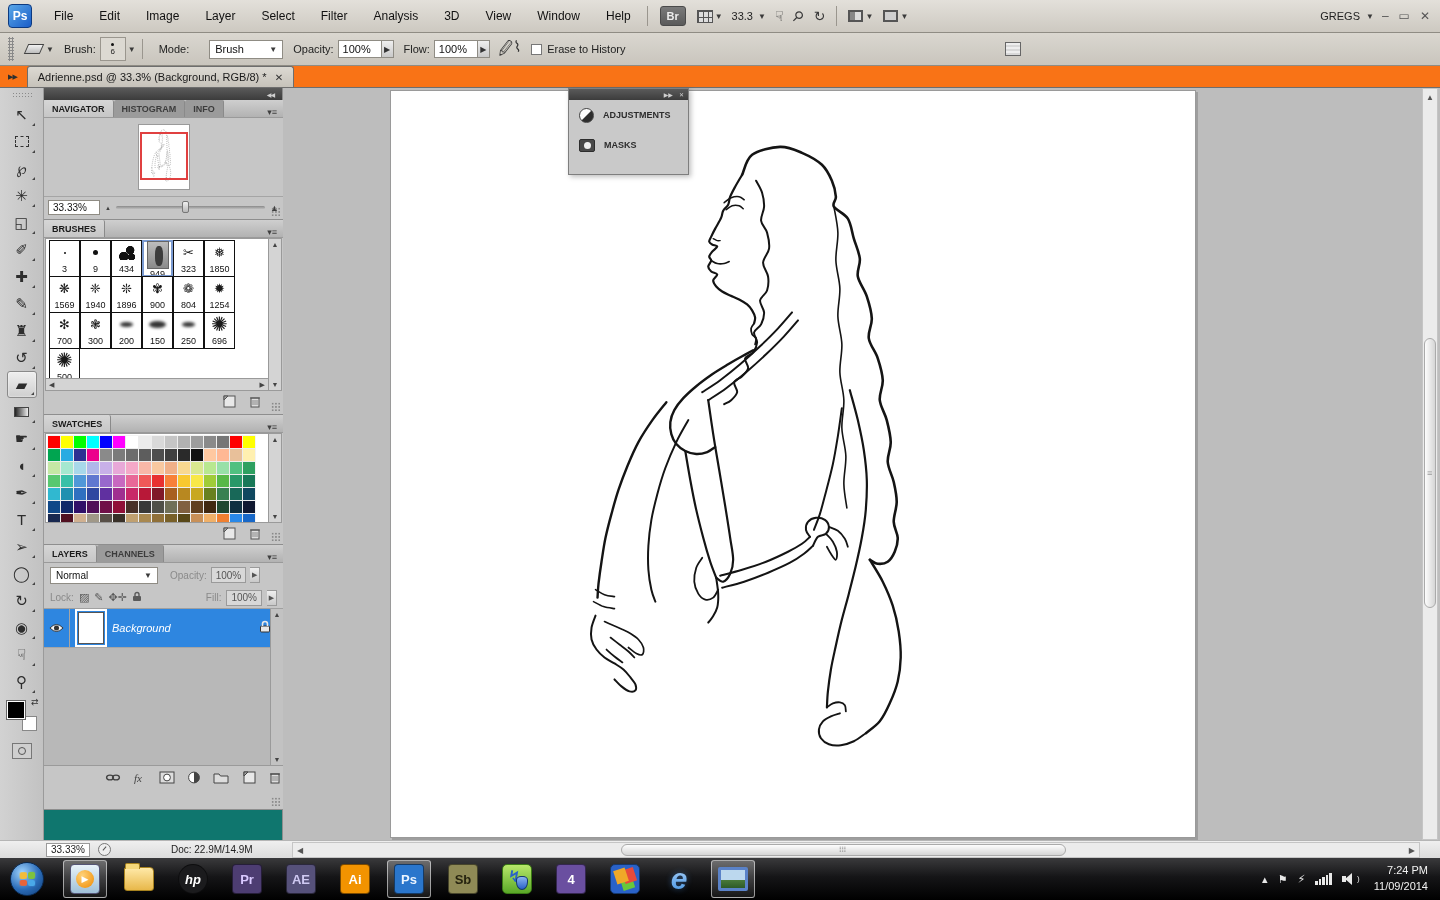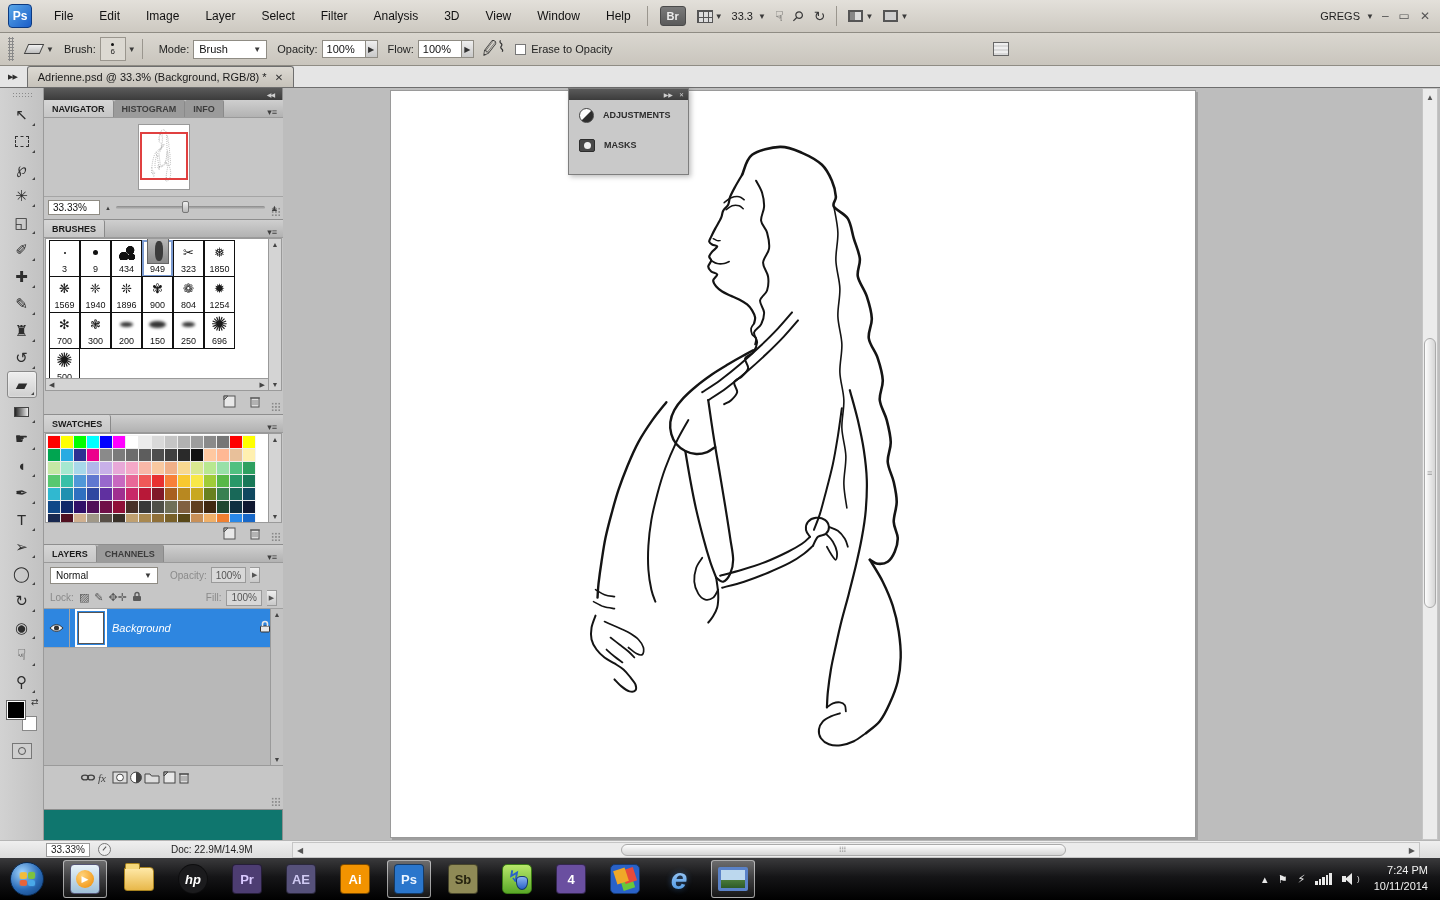--- a/index.html
+++ b/index.html
@@ -40,29 +40,29 @@
     border:1px solid #444; transform:skewX(-24deg); margin:0 2px 0 6px; }
   .opt-label { margin:0 4px 0 10px; }
   .brush-preview { width:26px; height:24px; background:#dcd9d2; border:1px solid #9a968e;
     display:flex; flex-direction:column; align-items:center; justify-content:center; font-size:8px; line-height:1; }
   .brush-preview .dotp { width:3px; height:3px; border-radius:50%; background:#111; margin-bottom:2px; }
   .opt-field { background:#fff; border:1px solid #8f8c84; height:18px; min-width:44px;
     display:flex; align-items:center; padding:0 4px; color:#111; }
   .spin-btn { width:12px; height:18px; background:linear-gradient(#efefef,#c9c9c9); border:1px solid #8f8c84;
     border-left:none; font-size:8px; display:flex; align-items:center; justify-content:center; color:#333; }
   .mode-select { background:#fff; border:1px solid #8f8c84; height:19px; width:74px;
-    display:flex; align-items:center; justify-content:space-between; padding:0 5px; color:#111; }
+    display:flex; align-items:center; justify-content:space-between; padding:0 5px; color:#111;margin-left:16px; }
   .airbrush-glyph { font-size:15px; color:#333; margin:0 8px; transform:rotate(-8deg); }
   .checkbox { width:11px; height:11px; border:1px solid #777; background:#fff; margin:0 5px 0 2px; }
   .opt-group { display:flex; align-items:center; }
   .panel-toggle-icon { margin-left:380px; width:16px; height:14px; border:1px solid #666;
     background:linear-gradient(#eee 2px,transparent 2px) 0 0/100% 4px,#d8d8d8; }
 
   
-  .tabbar { position:absolute; left:0; top:66px; width:1440px; height:22px; background:#e5e5e5;
+  .tabbar { position:absolute; left:0; top:66px; width:1440px; height:22px; background:#f97316;
     border-bottom:1px solid #6e6e6e; display:flex; align-items:flex-end; }
   .collapse-btn { color:#2f2f2f; font-size:7px; letter-spacing:-1px; margin:0 10px 6px 8px; }
   .doc-tab { height:21px; background:linear-gradient(#dcd9d2,#c6c2ba); border:1px solid #6e6e6e; border-bottom:none;
     border-radius:3px 3px 0 0; display:flex; align-items:center; padding:0 10px; gap:8px; font-size:11px; color:#1a1a1a; }
   .doc-tab .close { color:#333; font-size:10px; }
 
   
   .main { position:absolute; left:0; top:88px; width:1440px; height:752px; background:#bdbdbd; }
 
   
@@ -120,21 +120,21 @@
   .bth.glyph { font-size:13px; }
   .bth.glyph-lg { font-size:20px; }
   .bth .dot { border-radius:50%; background:#111; }
   .bth .soft { background:#333; border-radius:50%; filter:blur(1.5px); }
   .bth .cluster { width:16px; height:14px; background:
     radial-gradient(circle at 30% 75%,#111 4.5px,transparent 5px),
     radial-gradient(circle at 70% 30%,#111 4px,transparent 4.5px),
     radial-gradient(circle at 78% 78%,#111 3.5px,transparent 4px); }
   .bth .img-th { width:22px; height:28px; background:linear-gradient(#bdbdbd,#8a8a8a); border:1px solid #666; position:relative; }
   .bth .img-th::after { content:""; position:absolute; left:7px; top:4px; width:8px; height:20px; background:#3c3c3c; border-radius:40%; }
-  .bcell.selected { outline:2px solid #7a9ad1; outline-offset:-2px; }
+  .bcell.selected { outline:2px solid #7a9ad1; outline-offset:-2px;justify-content:space-between; }
   .vscroll-p { position:absolute; right:0; top:0; width:13px; bottom:0; background:#d4d4d4; border-left:1px solid #9a9a9a;
     display:flex; flex-direction:column; justify-content:space-between; align-items:center; font-size:7px; color:#444; padding:2px 0; }
   .hscroll-p { position:absolute; left:0; bottom:0; right:13px; height:12px; background:#d4d4d4; border-top:1px solid #9a9a9a;
     display:flex; justify-content:space-between; align-items:center; font-size:7px; color:#444; padding:0 3px; }
   .panel-foot { height:20px; display:flex; align-items:center; justify-content:flex-end; gap:10px; padding-right:20px; }
   .pf-icon { width:16px; height:13px; position:relative; }
   .pf-icon svg { width:100%; height:100%; }
 
   
   .sw-area { position:relative; height:90px; background:#fff; border:1px solid #9a9a9a; margin:0 1px; overflow:hidden; }
@@ -158,21 +158,21 @@
   .layer-row.selected .lname { color:#fff; font-style:italic; }
   .eye-cell { width:26px; display:flex; align-items:center; justify-content:center; border-right:1px solid #a5a5a5; align-self:stretch; }
   .lthumb { width:26px; height:32px; margin:0 8px; border:1px solid #555; background:#fff; }
   .lthumb.checker { background:
     linear-gradient(45deg,#cfcfcf 25%,transparent 25%,transparent 75%,#cfcfcf 75%),
     linear-gradient(45deg,#cfcfcf 25%,transparent 25%,transparent 75%,#cfcfcf 75%),#fff;
     background-size:8px 8px; background-position:0 0,4px 4px; }
   .layer-row.selected .lthumb { outline:2px solid #fff; outline-offset:1px; }
   .lname { font-size:11px; color:#1a1a1a; flex:1; }
   .llock { margin-right:12px; }
-  .layers-foot { height:22px; display:flex; align-items:center; padding:0 0 0 36px; }
+  .layers-foot { height:22px; display:flex; align-items:center; gap:11px; padding:0 0 0 36px;justify-content:flex-end; }
   .vscroll-l { position:absolute; right:0; top:0; width:13px; bottom:0; background:#c2c2c2; border-left:1px solid #9a9a9a;
     display:flex; flex-direction:column; justify-content:space-between; align-items:center; font-size:7px; color:#444; padding:2px 0; }
 
   
   .floatpanel { position:absolute; left:285px; top:0; width:121px; height:87px; background:#c9c9c9;
     border:1px solid #7e7e7e; box-shadow:2px 2px 5px rgba(0,0,0,0.25); }
   .fp-head { height:11px; background:linear-gradient(#5a5a5a,#3c3c3c); display:flex; justify-content:flex-end;
     align-items:center; gap:6px; padding-right:4px; }
   .fp-head span { color:#cfcfcf; font-size:6px; }
   .fp-row { height:30px; display:flex; align-items:center; gap:9px; padding-left:10px; }
@@ -315,21 +315,21 @@
         <span class="mini-caret">▼</span>
       </div>
     <span class="opt-label">Opacity:</span>
     <div class="opt-field">100%</div>
     <div class="spin-btn">▶</div>
     <span class="opt-label">Flow:</span>
     <div class="opt-field">100%</div>
     <div class="spin-btn">▶</div>
     <span class="airbrush-glyph">🖉​⌇</span>
     <span class="checkbox"></span>
-    <span>Erase to Opacity</span>
+    <span>Erase to History</span>
     <div class="panel-toggle-icon"></div>
   </div>
 
   <div class="tabbar">
     <span class="collapse-btn">▶▶</span>
     <div class="doc-tab">
       <span>Adrienne.psd @ 33.3% (Background, RGB/8) *</span>
       <span class="close">✕</span>
     </div>
   </div>
@@ -985,17 +985,17 @@
           <i style="height:6px"></i>
           <i style="height:8px"></i>
           <i style="height:10px"></i>
           <i style="height:12px"></i>
         </span>
       <span class="spk-ic">
           <span class="spk-wave">)</span>
         </span>
       <div class="clock">
         <div>7:24 PM</div>
-        <div>10/11/2014</div>
+        <div>11/09/2014</div>
       </div>
     </div>
   </div>
 </div>
 
 </body></html>

